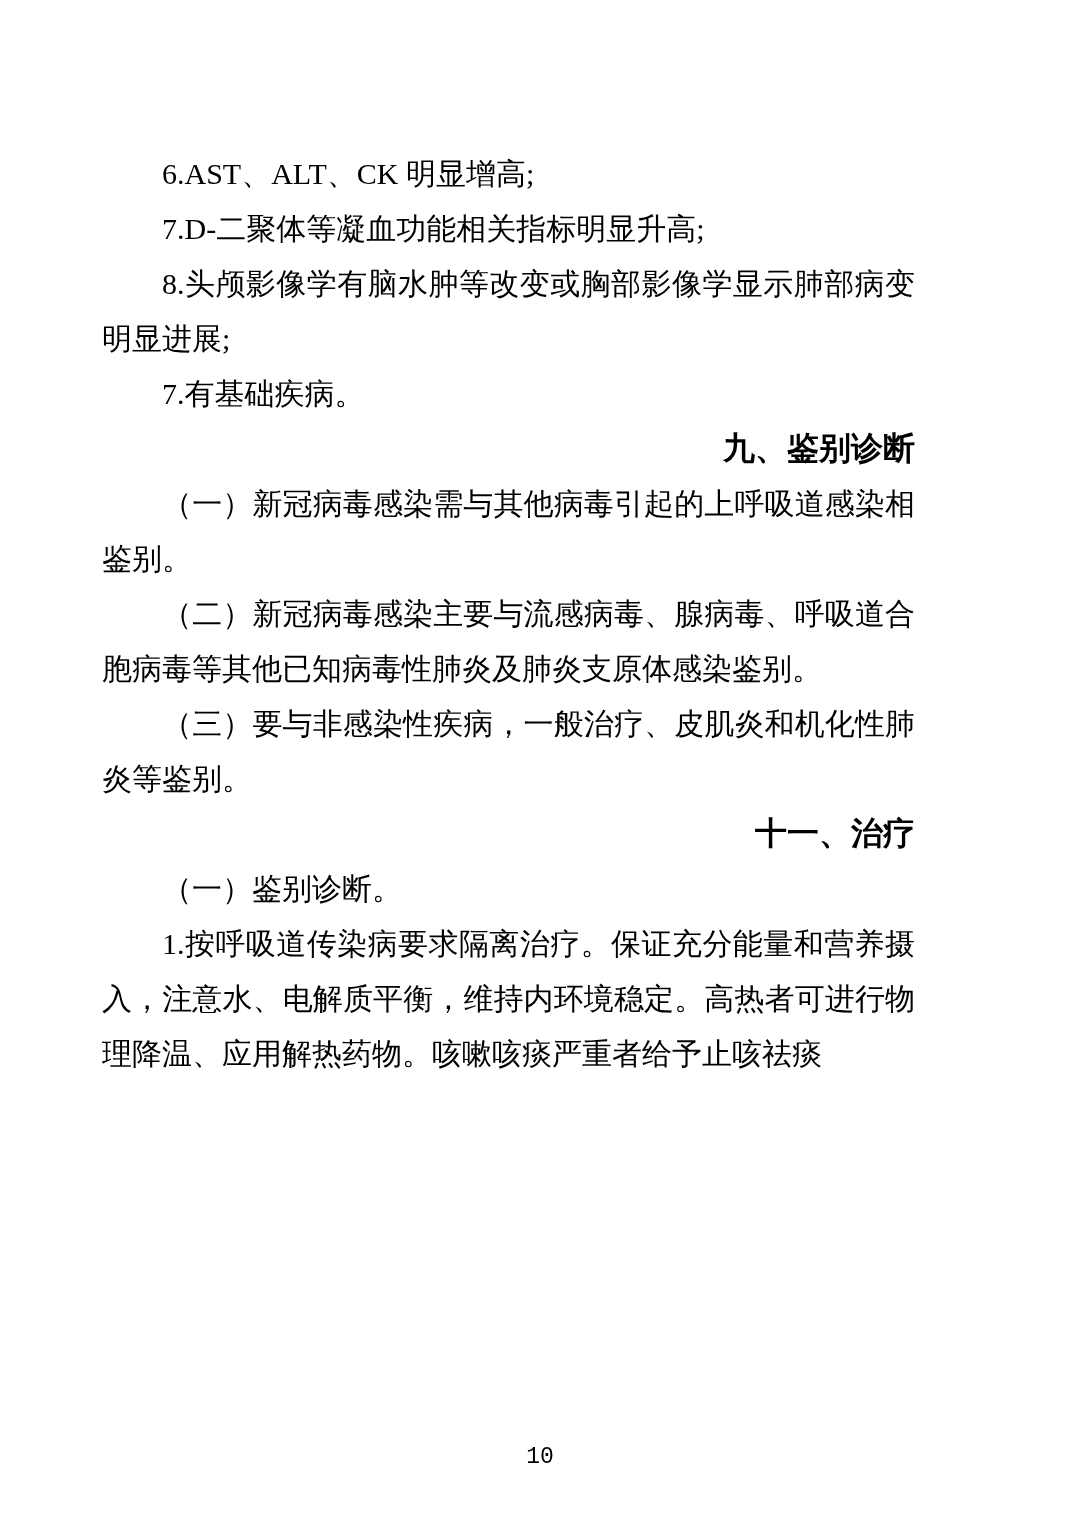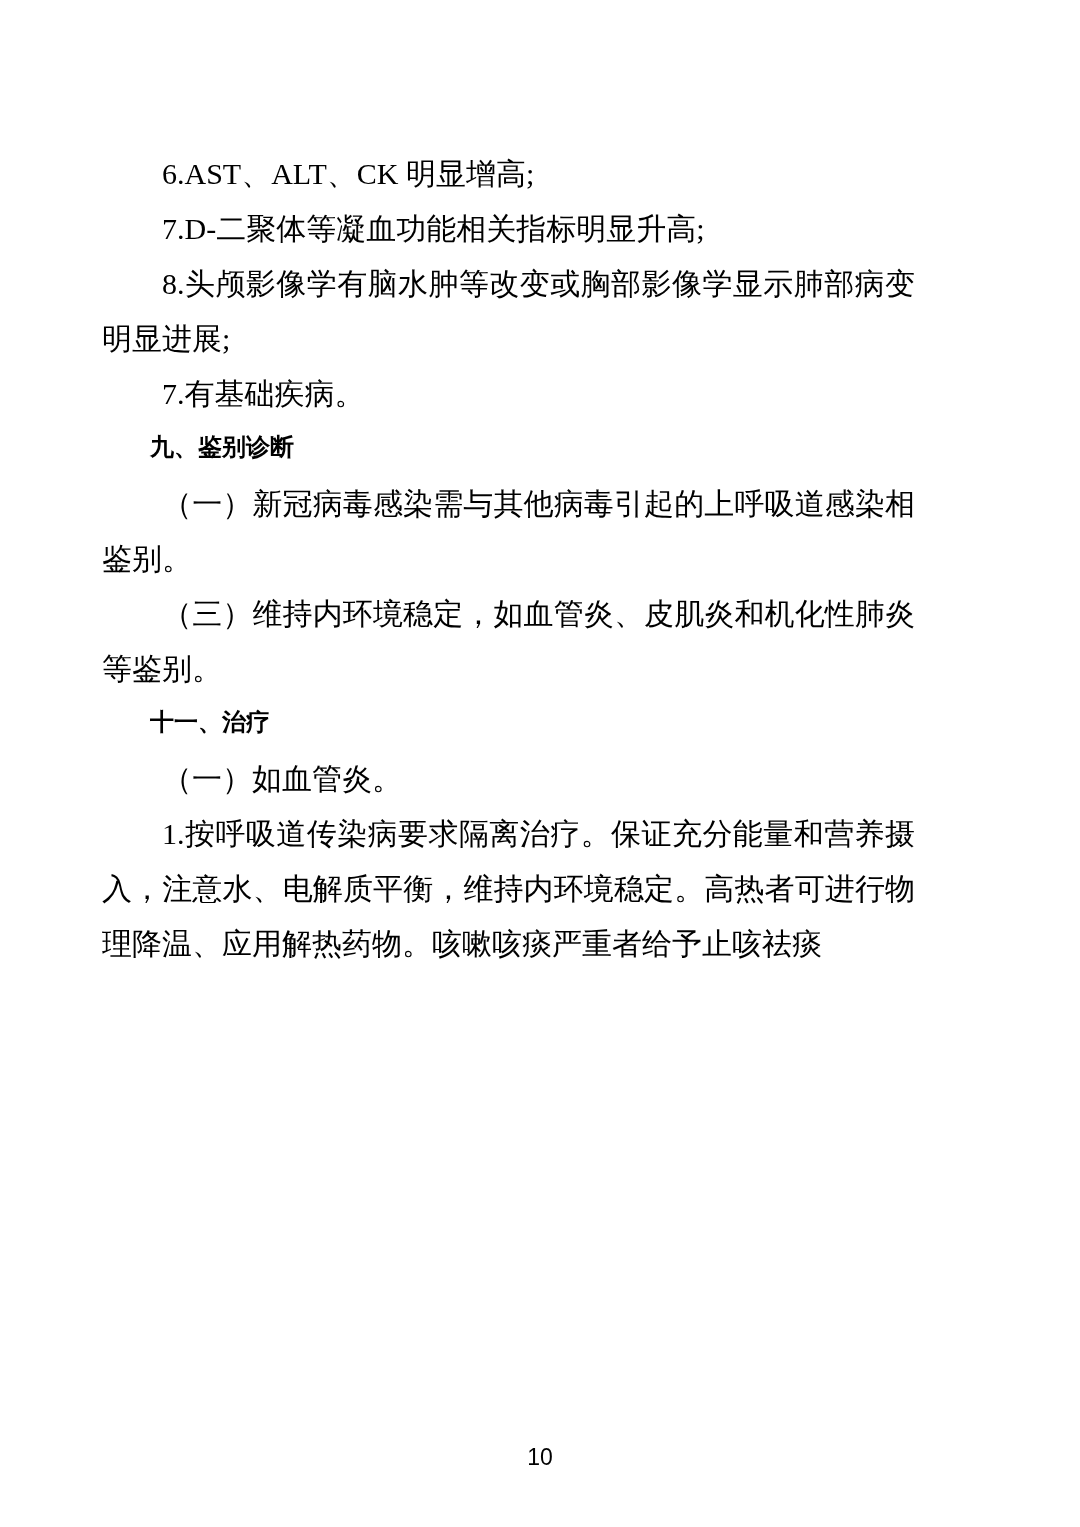--- a/index.html
+++ b/index.html
@@ -24,47 +24,48 @@
     font-family: "Liberation Serif", "DejaVu Serif", serif;
     font-size: 30px;
     line-height: 55px;
     text-align: justify;
     text-justify: inter-ideograph;
     text-indent: 2em;
     letter-spacing: 0;
     color: #000000;
   }
   .content p.heading {
-    font-family: Liberation Mono, monospace;
+    font-family: Liberation Sans, sans-serif;
     font-weight: bold;
-    font-size: 24px;
-    text-align: left;
+    font-size: 32px;
+    text-align: right;
   }
   .footer {
     position: absolute;
     left: 0;
     bottom: 72px;
     width: 1080px;
     text-align: center;
-    font-family: Liberation Sans, sans-serif;
+    font-family: Liberation Mono, monospace;
     font-size: 23px;
     line-height: 28px;
     color: #000000;
   }
 </style>
 </head>
 <body>
 
 <div class="page">
   <div class="content">
     <p>6.AST、ALT、CK 明显增高;</p>
     <p>7.D-二聚体等凝血功能相关指标明显升高;</p>
     <p>8.头颅影像学有脑水肿等改变或胸部影像学显示肺部病变明显进展;</p>
     <p>7.有基础疾病。</p>
     <p class="heading">九、鉴别诊断</p>
     <p>（一）新冠病毒感染需与其他病毒引起的上呼吸道感染相鉴别。</p>
-    <p>（三）维持内环境稳定，如血管炎、皮肌炎和机化性肺炎等鉴别。</p>
+    <p>（二）新冠病毒感染主要与流感病毒、腺病毒、呼吸道合胞病毒等其他已知病毒性肺炎及肺炎支原体感染鉴别。</p>
+    <p>（三）要与非感染性疾病，一般治疗、皮肌炎和机化性肺炎等鉴别。</p>
     <p class="heading">十一、治疗</p>
-    <p>（一）如血管炎。</p>
+    <p>（一）鉴别诊断。</p>
     <p>1.按呼吸道传染病要求隔离治疗。保证充分能量和营养摄入，注意水、电解质平衡，维持内环境稳定。高热者可进行物理降温、应用解热药物。咳嗽咳痰严重者给予止咳祛痰</p>
   </div>
   <div class="footer">10</div>
 </div>
 
 </body></html>

